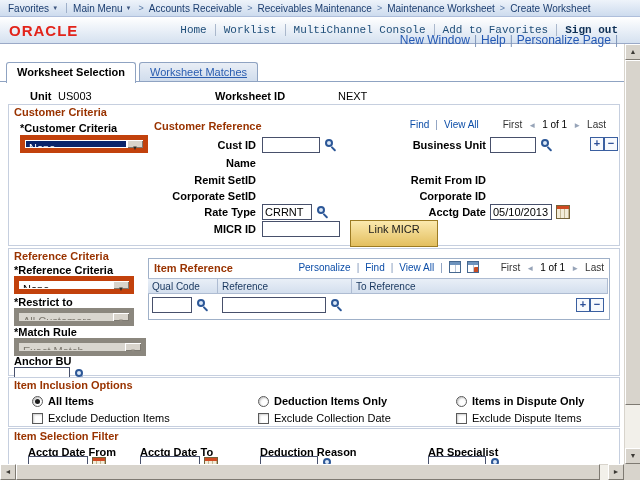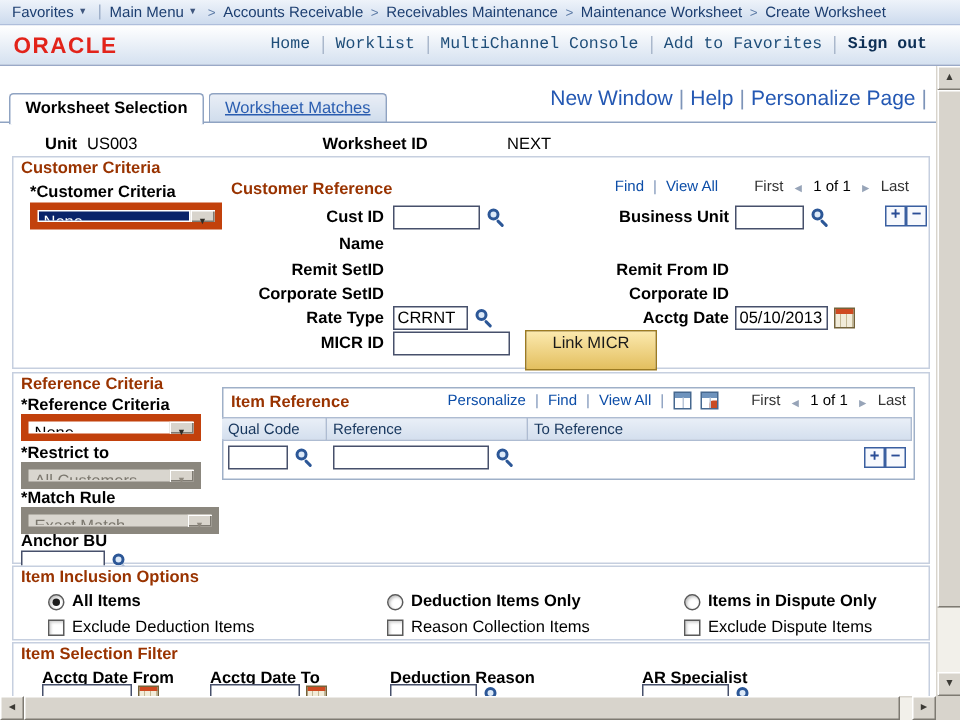--- a/index.html
+++ b/index.html
@@ -20,21 +20,21 @@
   
   .banner{position:absolute;left:0;top:17px;width:640px;height:27px;
           background:linear-gradient(#ffffff,#d5e1f0);border-bottom:1px solid #9aa9c7;box-sizing:border-box;}
   .oracle{position:absolute;left:9px;top:5px;font-size:15px;font-weight:bold;color:#e2231a;letter-spacing:1px;}
   .bl{display:flex;align-items:center;position:absolute;right:14px;top:7px;font-size:11px;color:#1f4e79;font-family:Liberation Mono, monospace;}
   .bl .itm{padding:0 8px;border-left:1px solid #aab8cc;cursor:pointer;white-space:nowrap;}
   .bl .itm:first-child{border-left:none;}
   .bl .signout{font-weight:bold;color:#0d2f55;}
 
   
-  .pagelinks{position:absolute;top:57px;right:22px;font-size:14px;color:#2458b3;display:flex;gap:4px;align-items:center;text-align:center;}
+  .pagelinks{position:absolute;top:33px;right:22px;font-size:12px;color:#2458b3;display:flex;gap:4px;align-items:center;text-align:center;}
   .plpipe{color:#7d94b8;}
   .pl{cursor:pointer;white-space:nowrap;}
   .tabs{position:absolute;left:6px;top:62px;display:flex;height:20px;}
   .tab{height:19px;line-height:18px;padding:0 10px;font-size:11px;margin-right:3px;
        border:1px solid #8fa3c2;border-bottom:none;border-radius:3px 3px 0 0;cursor:pointer;}
   .tab.active{background:#fff;font-weight:bold;color:#000;height:20px;z-index:3;}
   .tab.inactive{background:linear-gradient(#e9eef6,#cfdcec);color:#2a5db0;text-decoration:underline;}
   .tabline{position:absolute;left:0;top:81px;width:624px;border-top:1px solid #8fa3c2;z-index:1;}
 
   
@@ -289,21 +289,21 @@
     <span class="radio checked" style="left:32px;top:314px;"></span>
     <span class="optlbl b" style="left:48px;top:313px;">All Items</span>
     <span class="radio" style="left:258px;top:314px;"></span>
     <span class="optlbl b" style="left:274px;top:313px;">Deduction Items Only</span>
     <span class="radio" style="left:456px;top:314px;"></span>
     <span class="optlbl b" style="left:472px;top:313px;">Items in Dispute Only</span>
 
     <span class="cb" style="left:32px;top:331px;"></span>
     <span class="optlbl" style="left:48px;top:330px;">Exclude Deduction Items</span>
     <span class="cb" style="left:258px;top:331px;"></span>
-    <span class="optlbl" style="left:274px;top:330px;">Reason Collection Items</span>
+    <span class="optlbl" style="left:274px;top:330px;">Exclude Collection Date</span>
     <span class="cb" style="left:456px;top:331px;"></span>
     <span class="optlbl" style="left:472px;top:330px;">Exclude Dispute Items</span>
 
     <div class="box" style="left:8px;top:346px;width:610px;height:54px;"></div>
     <span class="stitle" style="left:14px;top:348px;">Item Selection Filter</span>
 
     <span class="lbl" style="left:28px;top:364px;">Acctg Date From</span>
     <span class="lbl" style="left:140px;top:364px;">Acctg Date To</span>
     <span class="lbl" style="left:260px;top:364px;">Deduction Reason</span>
     <span class="lbl" style="left:428px;top:364px;">AR Specialist</span>

